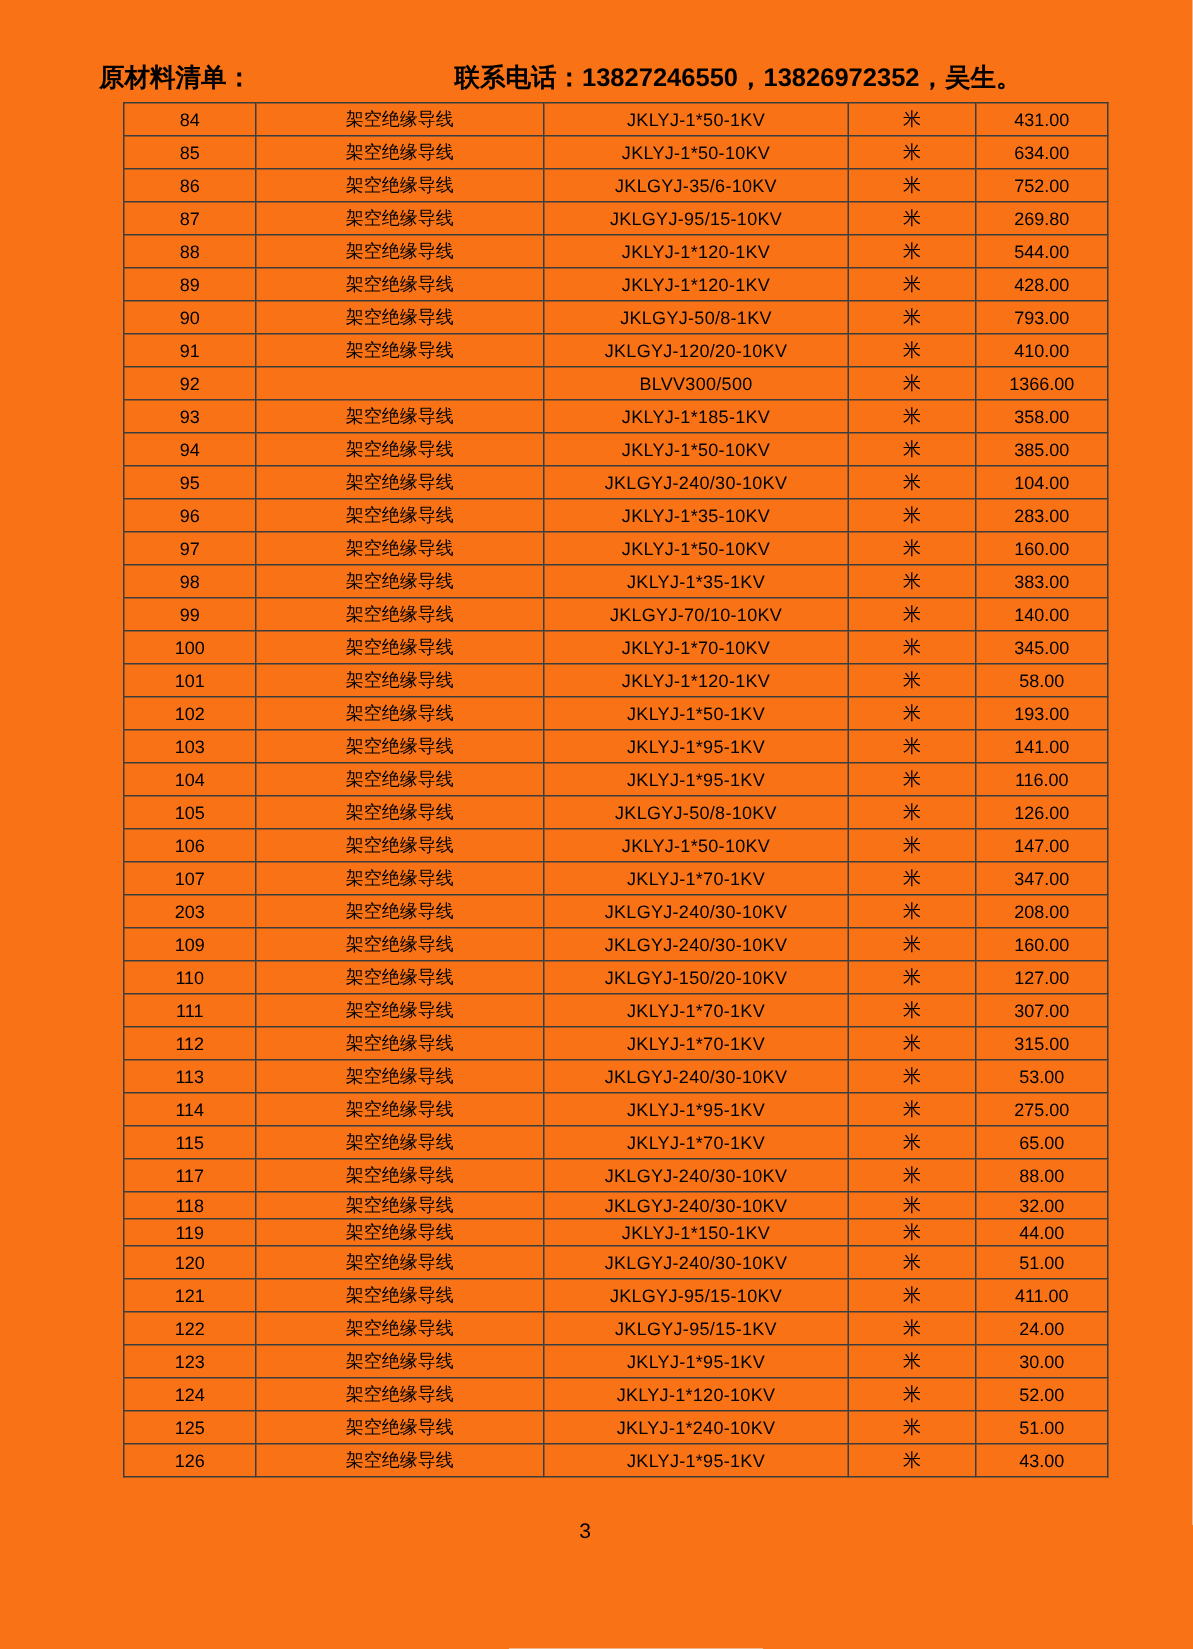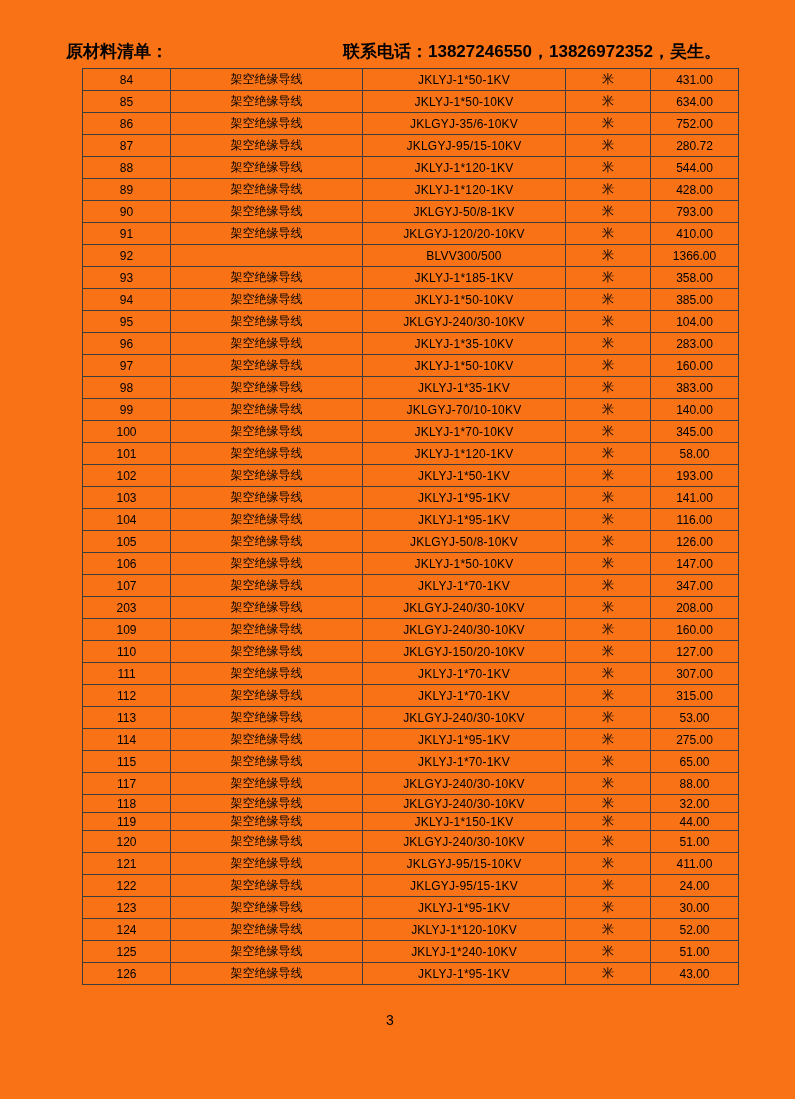--- a/index.html
+++ b/index.html
@@ -13,21 +13,21 @@
     color: #000000;
     overflow: hidden;
   }
   .header { position: absolute; top: 40px; left: 0; width: 100%; height: 26px; }
   .doc-title {
     position: absolute; left: 66px; top: 0;
     font-size: 17px; font-weight: bold; white-space: nowrap;
   }
   .contact-info {
     position: absolute; left: 303px; top: 0;
-    font-size: 17px; font-weight: bold; white-space: nowrap; margin-left: 40px;
+    font-size: 17px; font-weight: bold; white-space: nowrap;
   }
   table.materials {
     position: absolute; left: 62px; top: 68px;
     width: 656px;
     border-collapse: collapse;
     table-layout: fixed;
     margin-left: 20px;
   }
   table.materials td {
     border: 1px solid #3d3d3d;
@@ -88,21 +88,21 @@
           <td class="name-cell">架空绝缘导线</td>
           <td class="spec-cell">JKLGYJ-35/6-10KV</td>
           <td class="unit-cell">米</td>
           <td class="qty-cell">752.00</td>
         </tr>
         <tr>
           <td class="no-cell">87</td>
           <td class="name-cell">架空绝缘导线</td>
           <td class="spec-cell">JKLGYJ-95/15-10KV</td>
           <td class="unit-cell">米</td>
-          <td class="qty-cell">280.72</td>
+          <td class="qty-cell">269.80</td>
         </tr>
         <tr>
           <td class="no-cell">88</td>
           <td class="name-cell">架空绝缘导线</td>
           <td class="spec-cell">JKLYJ-1*120-1KV</td>
           <td class="unit-cell">米</td>
           <td class="qty-cell">544.00</td>
         </tr>
         <tr>
           <td class="no-cell">89</td>

